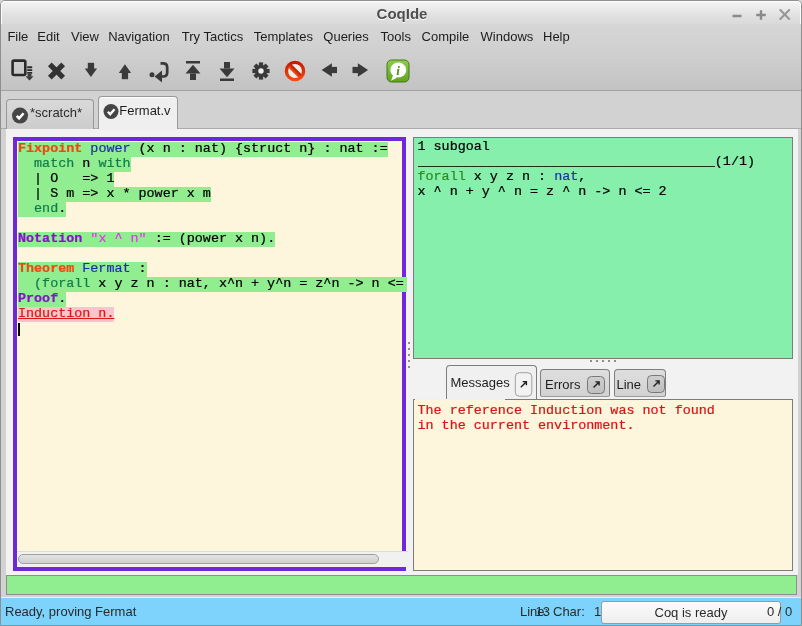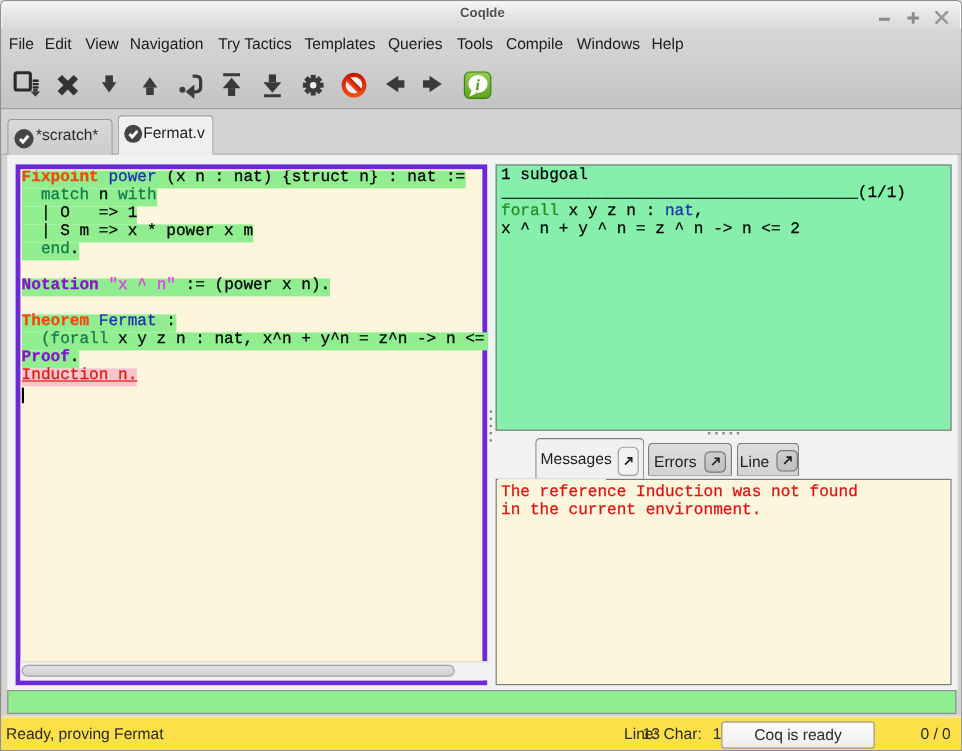--- a/index.html
+++ b/index.html
@@ -5,21 +5,21 @@
 * { margin:0; padding:0; box-sizing:border-box; }
 html,body { width:802px; height:626px; background:#D6D6D6; overflow:hidden; }
 body { font-family:"Liberation Sans",sans-serif; position:relative; }
 .abs { position:absolute; }
 #win { position:absolute; left:0; top:0; width:802px; height:626px;
   border:1px solid #8F8F8F; border-radius:5px 5px 0 0; background:#D2D2D2; overflow:hidden; }
 #titlebar { position:absolute; left:0; top:0; width:800px; height:23px;
   background:linear-gradient(#F5F5F5,#DFDFDF 70%,#DADADA); border-radius:4px 4px 0 0;
   box-shadow:inset 0 1px 0 #FFFFFF, inset 1px 0 0 #FDFDFD, inset -1px 0 0 #FDFDFD; }
 #title { position:absolute; left:330px; top:4px; width:142px; text-align:center;
-  font-size:11px; font-weight:bold; color:#4E4E4E; text-shadow:0 1px 0 #FDFDFD; }
+  font-size:15px; font-weight:bold; color:#4E4E4E; text-shadow:0 1px 0 #FDFDFD; }
 #menubar { position:absolute; left:0; top:23px; width:800px; height:27px;
   background:linear-gradient(#D6D6D6,#D0D0D0); }
 .mi { position:absolute; top:5px; font-size:13px; color:#1C1C1C; }
 #toolbar { position:absolute; left:0; top:50px; width:800px; height:40px;
   background:linear-gradient(#D0D0D0,#C3C3C3); border-bottom:1px solid #A0A0A0; }
 #tabstrip { position:absolute; left:0; top:91px; width:800px; height:37px;
   background:#D2D2D2; border-bottom:1px solid #ABABAB; }
 .tab { position:absolute; border:1px solid #989898; border-bottom:none; border-radius:4px 4px 0 0; }
 #tab1 { left:5px; top:7.4px; width:87.5px; height:29.6px; background:linear-gradient(#D9D9D9,#CCCCCC); }
 #tab2 { left:97.4px; top:4.4px; width:79.6px; height:32.6px; background:#EFEFEF;
@@ -54,23 +54,23 @@
 #mtab1 { left:1.5px; top:1.4px; width:91.4px; height:33.6px; background:#F0F0F0; }
 #mtab2 { left:95.5px; top:5px; width:70px; height:27.5px; background:linear-gradient(#DEDEDE,#D2D2D2); border-bottom:1px solid #9A9A9A; border-radius:4px 4px 2px 2px; }
 #mtab3 { left:169px; top:5px; width:52px; height:27.5px; background:linear-gradient(#DEDEDE,#D2D2D2); border-bottom:1px solid #9A9A9A; border-radius:4px 4px 2px 2px; }
 #msgpanel { position:absolute; left:406.5px; top:270px; width:380px; height:171.5px;
   border:1px solid #7C7C7C; background:#FDF6DC; }
 #msgtext { -webkit-text-stroke:0.22px currentColor; position:absolute; left:4px; top:3.2px; width:372px; height:160px; overflow:hidden;
   font-family:"Liberation Mono",monospace; font-size:13.4px; line-height:15px; color:#DC1414; white-space:pre; }
 #progress { position:absolute; left:5px; top:574px; width:791px; height:20px;
   background:#90EE90; border:1px solid #8E8E8E; }
 #statusbar { position:absolute; left:0px; top:596px; width:800px; height:28px;
-  background:#fde047; box-shadow:inset 0 1px 0 #EFEFEF; }
+  background:#7dd3fc; box-shadow:inset 0 1px 0 #EFEFEF; }
 .sbt { position:absolute; top:7px; font-size:13px; color:#2A2A2A; }
-#coqready { position:absolute; left:600px; top:4px; width:128px; height:22.5px;
+#coqready { position:absolute; left:600px; top:4px; width:180px; height:22.5px;
   background:linear-gradient(#FBFBFB,#EEEEEE); border:1px solid #9A9A9A; border-radius:3px;
   font-size:13px; color:#2A2A2A; text-align:center; line-height:21px; }
 .vdot { position:absolute; width:2px; height:2px; background:#8E8E8E; }
 </style>
 </head>
 <body>
 <div id="win">
   <div id="titlebar">
     <div id="title">CoqIde</div>
     <svg class="abs" style="left:0;top:0" width="800" height="23">

